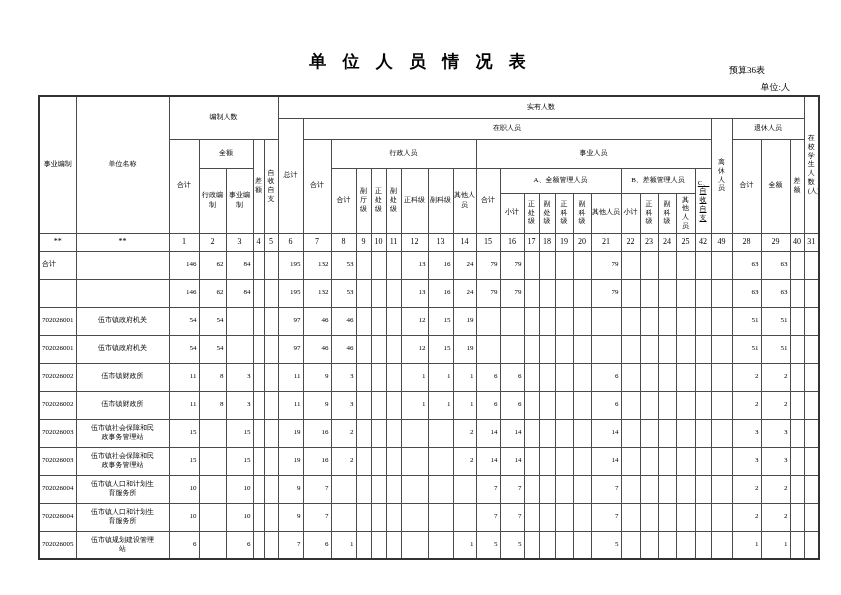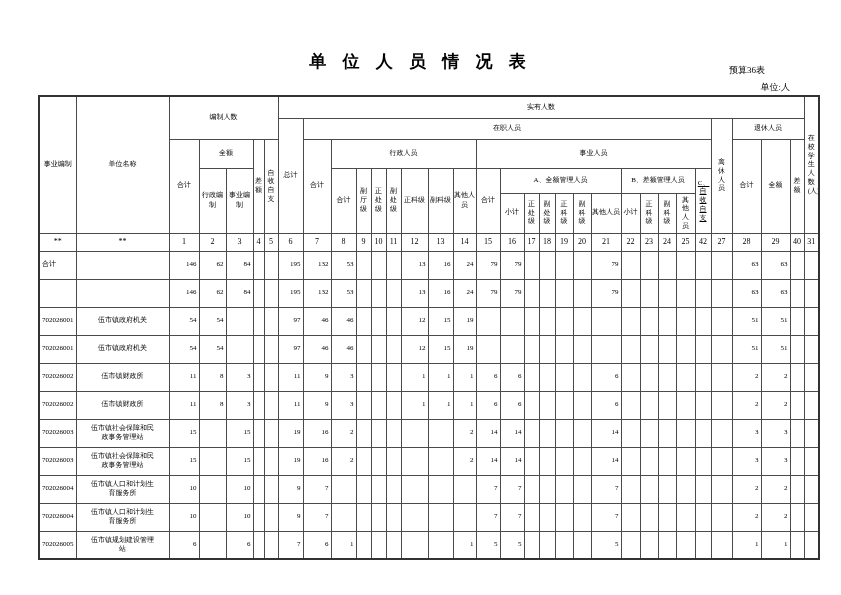--- a/index.html
+++ b/index.html
@@ -186,21 +186,21 @@
         <td>17</td>
         <td>18</td>
         <td>19</td>
         <td>20</td>
         <td>21</td>
         <td>22</td>
         <td>23</td>
         <td>24</td>
         <td>25</td>
         <td>42</td>
-        <td>27</td>
+        <td>49</td>
         <td>28</td>
         <td>29</td>
         <td>40</td>
         <td>31</td>
       </tr>
   </thead>
   <tbody>
       <tr>
         <td class="code">合计</td>
         <td class="name"></td>

